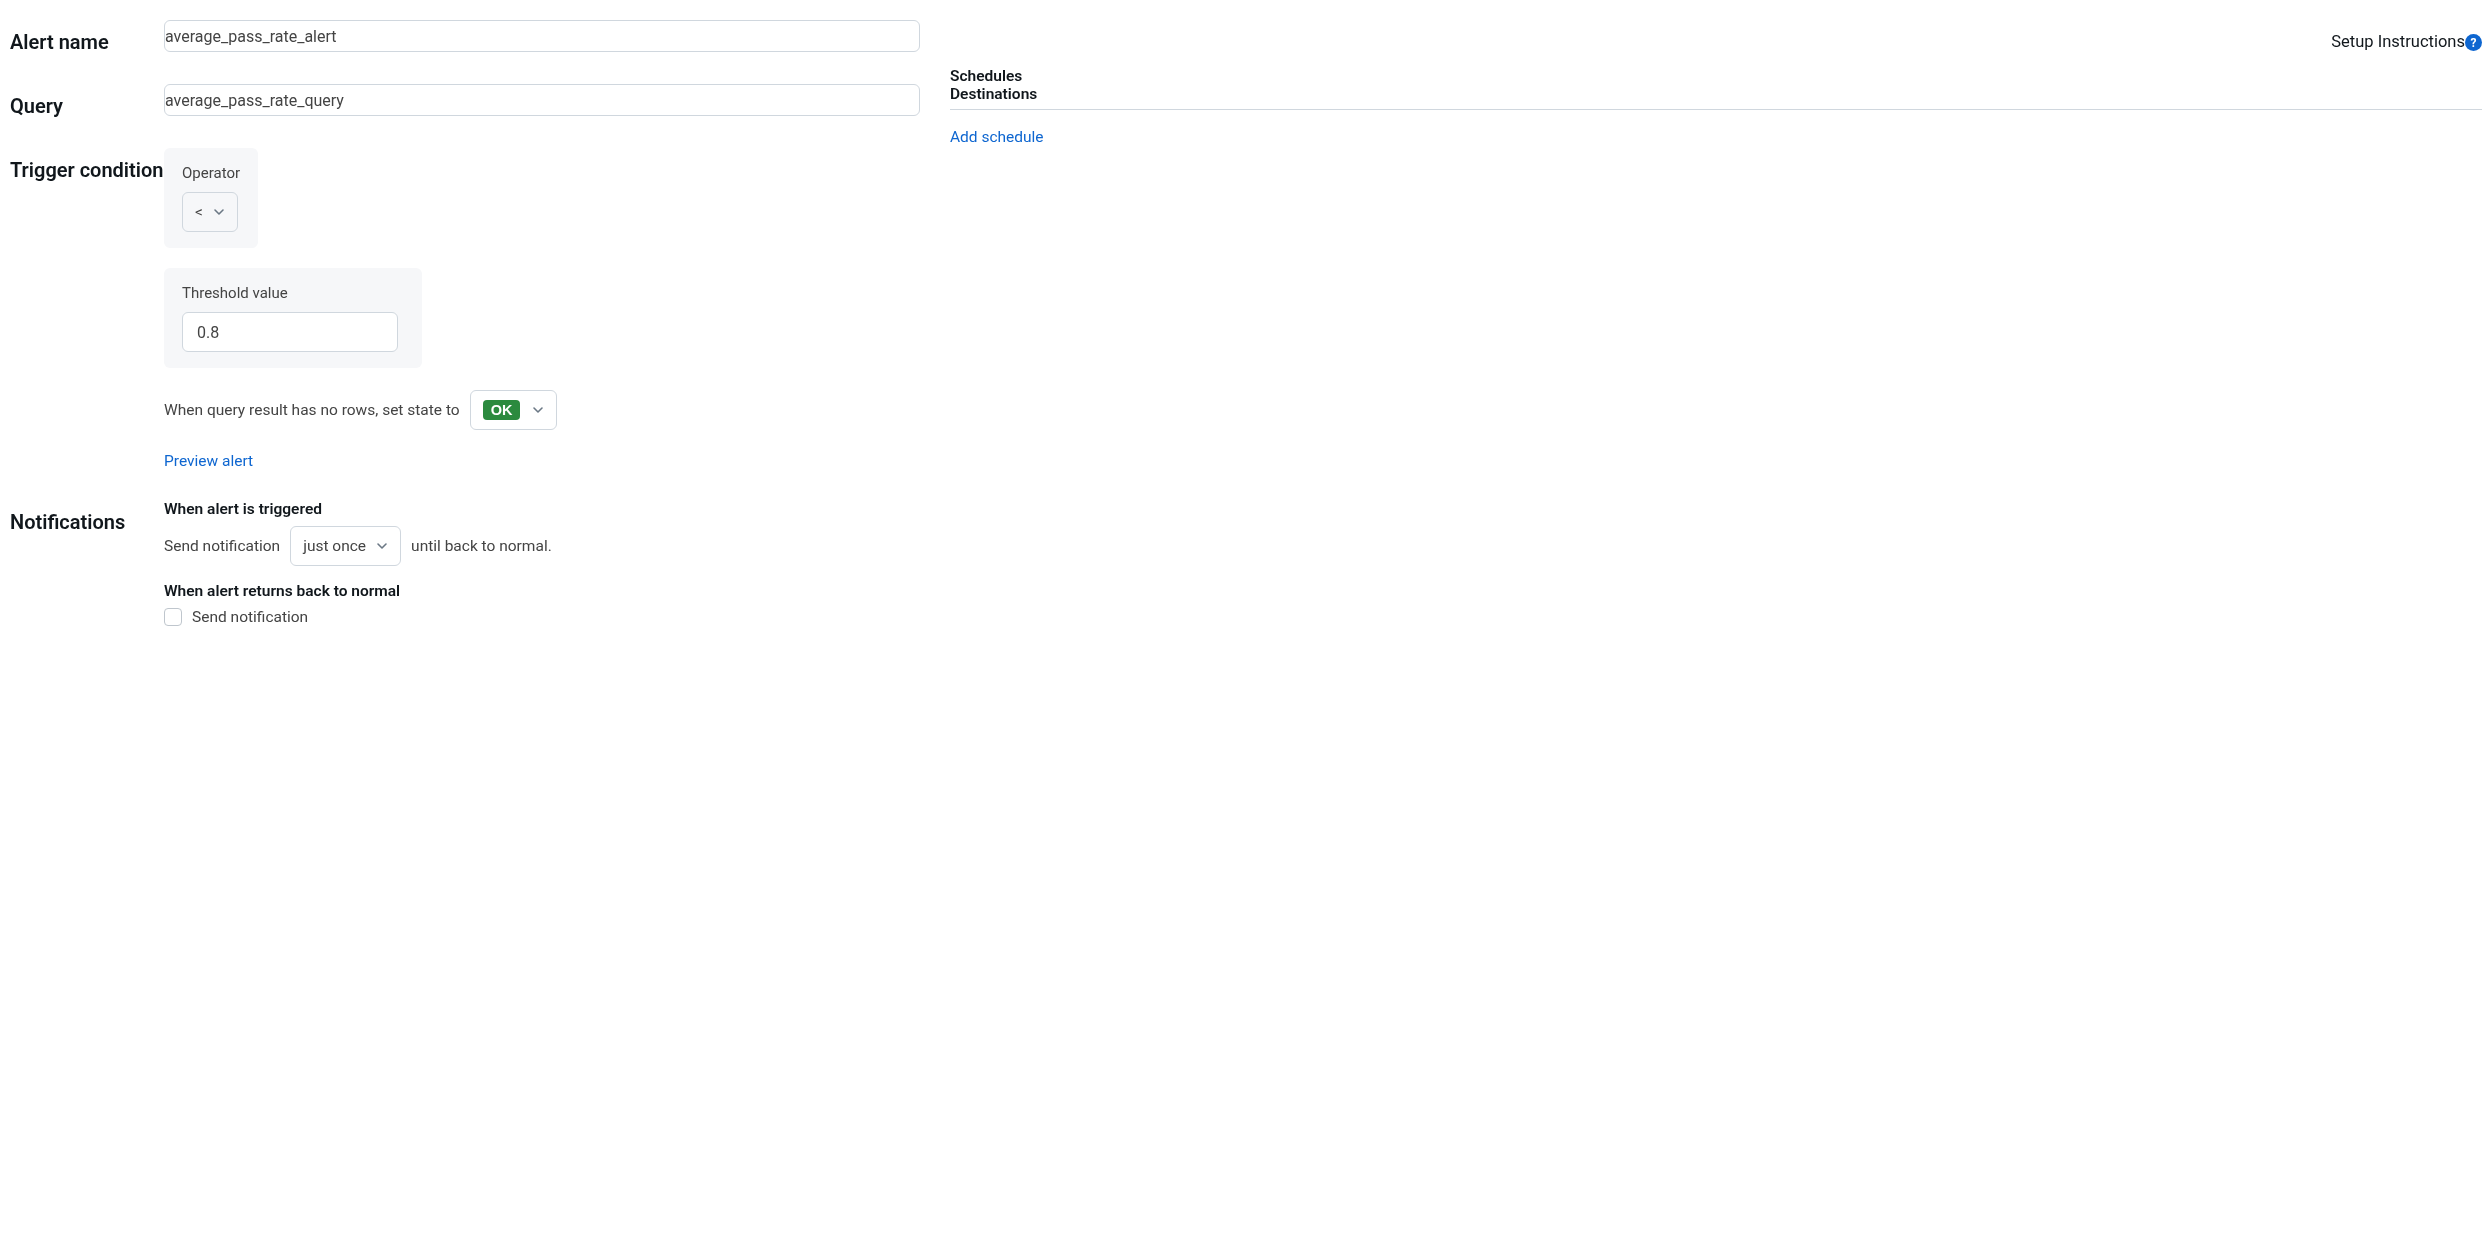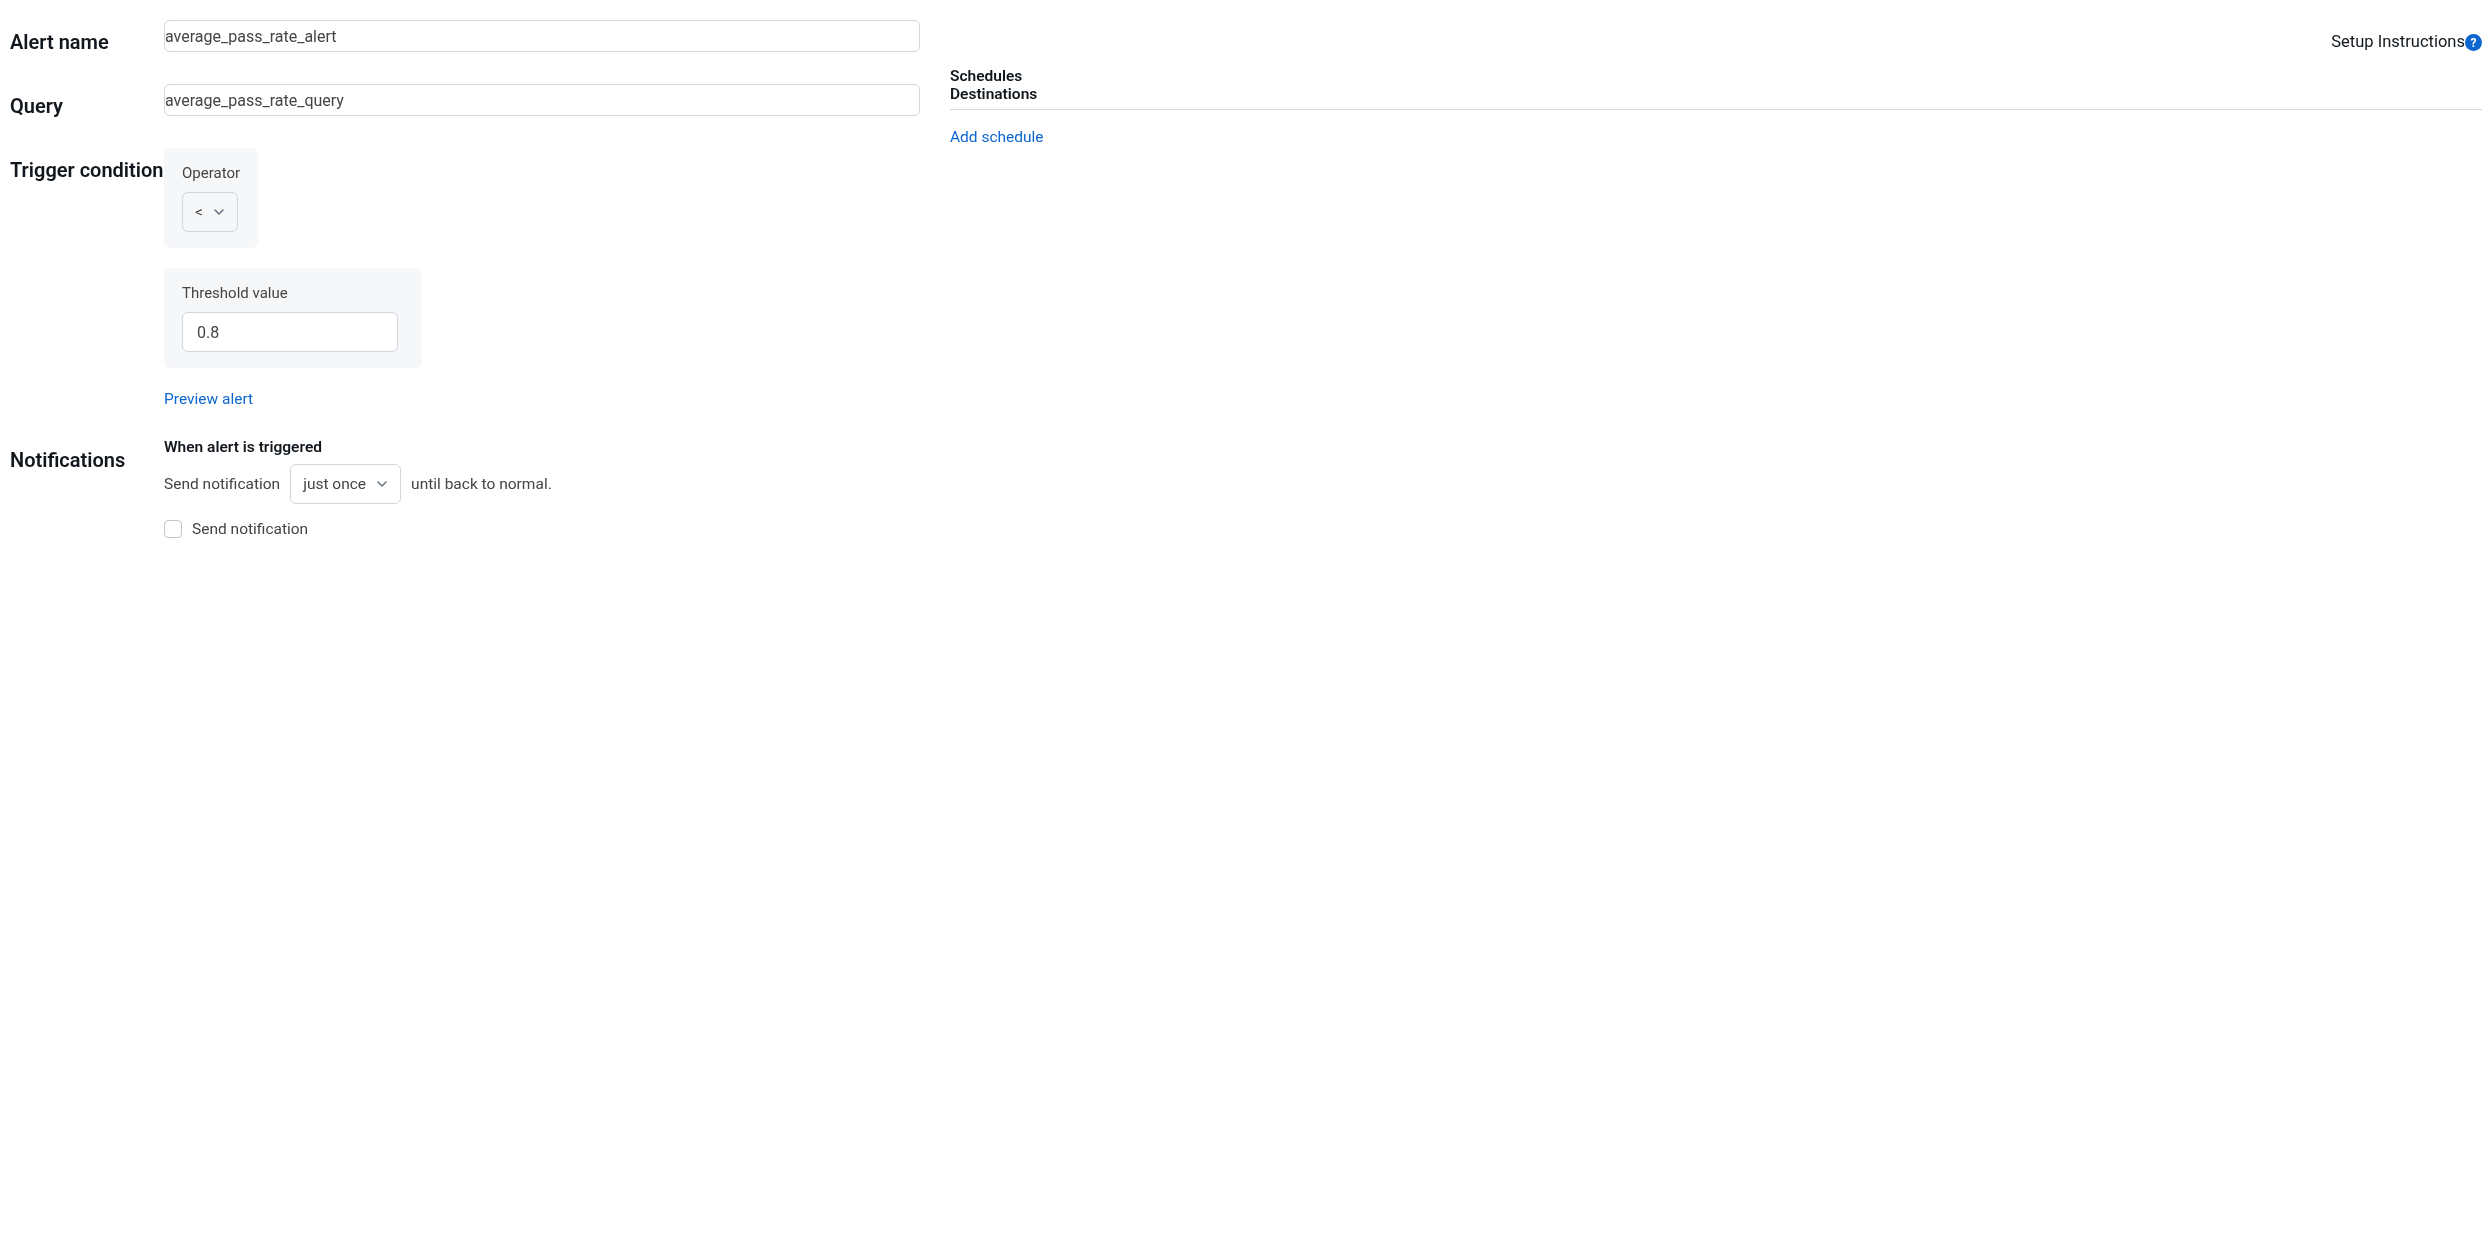--- a/index.html
+++ b/index.html
@@ -238,20 +238,31 @@
               </span>
             </button>
           </div>
         </div>
 
         <div class="card" style="display:block; width:258px; margin-bottom:22px;">
           <div class="card-label">Threshold value</div>
           <input type="text" class="threshold-input" value="0.8" style="">
         </div>
 
+        <div class="inline-row" style="margin-bottom:22px;">
+          <span style="font-size:15.5px;">When query result has no rows, set state to</span>
+          <button class="state-badge">
+            <span class="badge-ok">OK</span>
+            <span class="chev">
+              <svg viewBox="0 0 12 12" width="12" height="12">
+                  <path d="M2 4l4 4 4-4" stroke="#6b7885" stroke-width="1.6" fill="none" stroke-linecap="round" stroke-linejoin="round"></path>
+                </svg>
+            </span>
+          </button>
+        </div>
 
         <span class="link">Preview alert</span>
       </div>
     </div>
 
     <div class="form-row">
       <div class="form-label">Notifications</div>
       <div class="form-content">
         <div class="sub-heading">When alert is triggered</div>
         <div class="inline-row" style="margin-bottom:16px;">
@@ -259,20 +270,21 @@
           <button class="dropdown">
             <span>just once</span>
             <span class="chev">
               <svg viewBox="0 0 12 12" width="12" height="12">
                   <path d="M2 4l4 4 4-4" stroke="#6b7885" stroke-width="1.6" fill="none" stroke-linecap="round" stroke-linejoin="round"></path>
                 </svg>
             </span>
           </button>
           <span style="font-size:15.5px;">until back to normal.</span>
         </div>
+        <div class="sub-heading">When alert returns back to normal</div>
         <div class="inline-row">
           <span class="checkbox"></span>
           <span style="font-size:15.5px;">Send notification</span>
         </div>
       </div>
     </div>
 
 
   </div>
 

